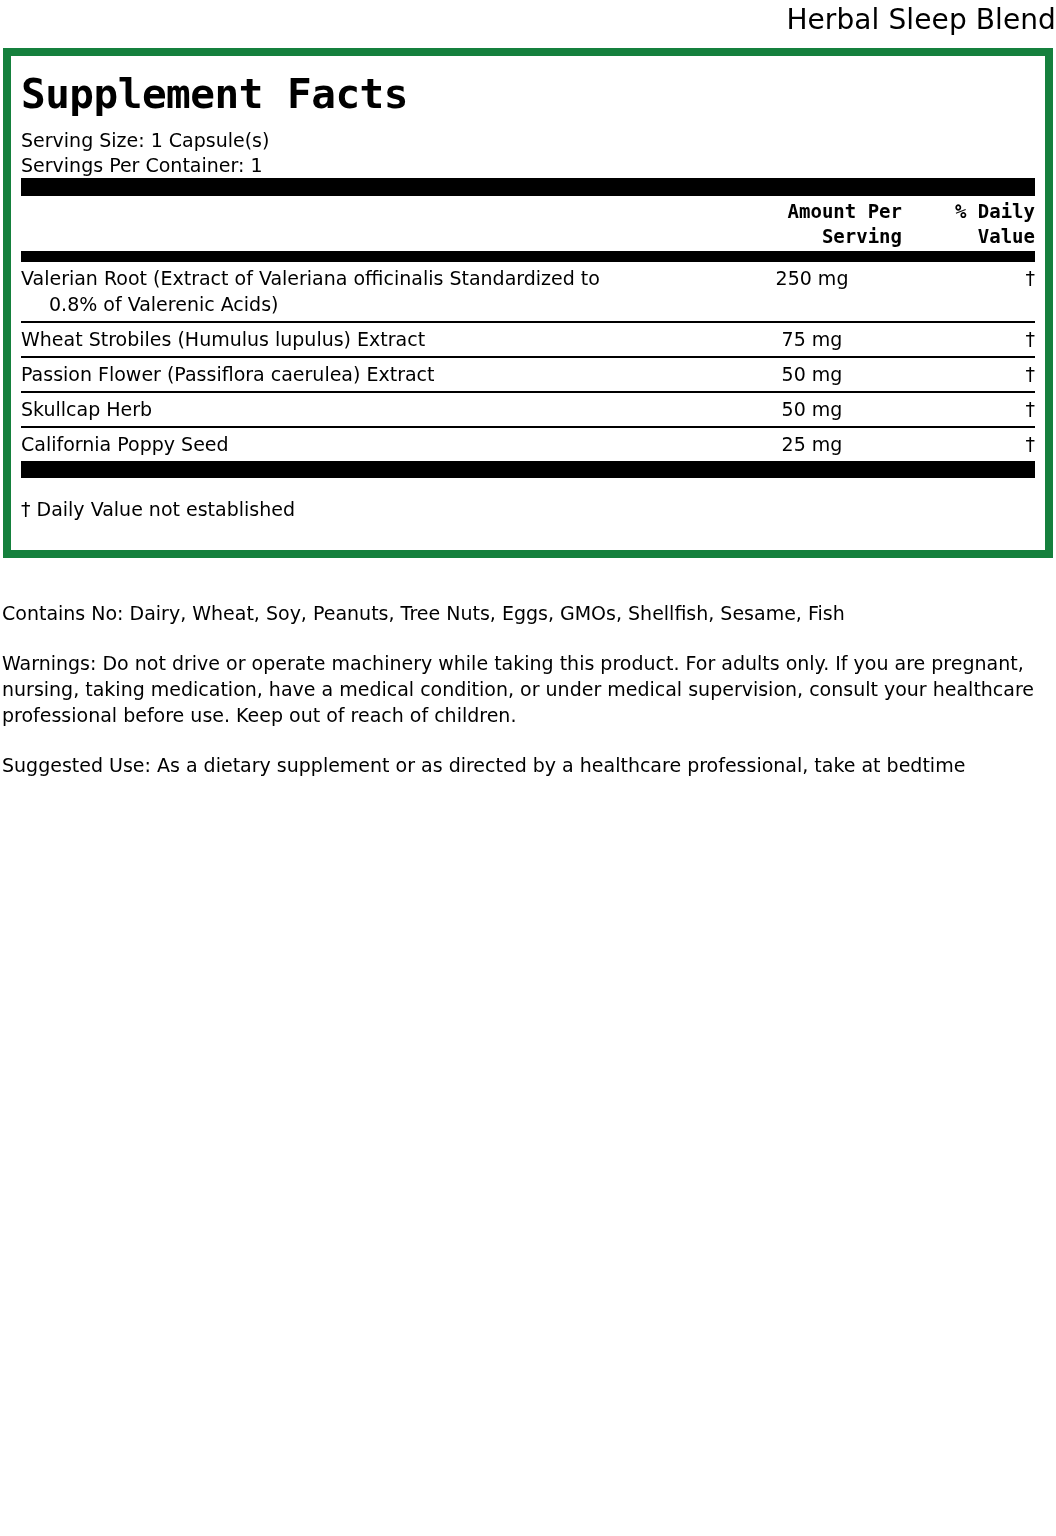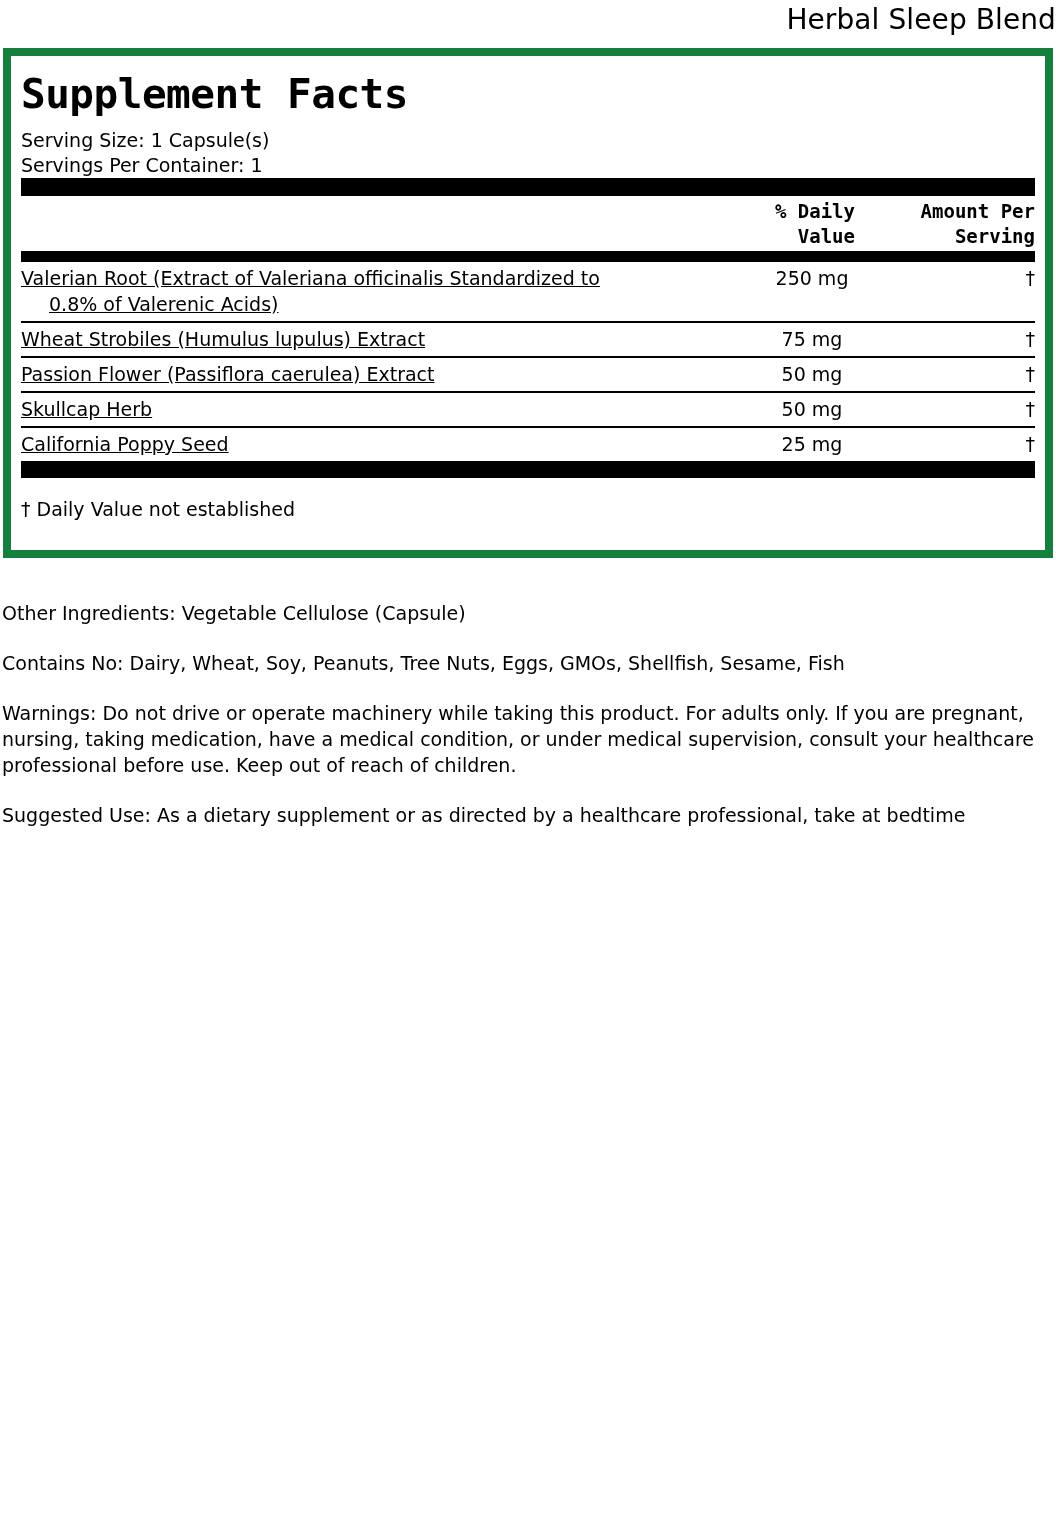--- a/index.html
+++ b/index.html
@@ -83,21 +83,21 @@
     font-size: 19px;
   }
   table.sf-table td {
     border-bottom: 2px solid #000;
     padding: 3px 0 4px 0;
     vertical-align: top;
     line-height: 26px;
   }
   table.sf-table tr:last-child td { border-bottom: none; }
 
-  td.cell-name   { text-align: left; text-decoration: underline; }
+  td.cell-name   { text-align: left; }
   td.cell-amount { width: 180px; text-align: center; white-space: nowrap; }
   td.cell-dv     { width: 133px; text-align: right; white-space: nowrap; }
 
   .name-cont { display: block; padding-left: 28px; }
 
   .sf-footnote {
     font-size: 19px;
     line-height: 26px;
     padding: 18px 0 28px 0;
   }
@@ -127,24 +127,24 @@
   <div class="sf-heading">Supplement Facts</div>
 
   <div class="sf-servings">
     <div>Serving Size: 1 Capsule(s)</div>
     <div>Servings Per Container: 1</div>
   </div>
 
   <div class="bar-thick"></div>
 
   <div class="sf-colheads">
+    <div class="colhead amount">Amount Per
+Serving</div>
     <div class="colhead dv">% Daily
 Value</div>
-    <div class="colhead amount">Amount Per
-Serving</div>
   </div>
 
   <div class="bar-medium"></div>
 
   <table class="sf-table">
     <tbody>
       <tr>
         <td class="cell-name">
           <span>Valerian Root (Extract of Valeriana officinalis Standardized to</span>
           <span class="name-cont">0.8% of Valerenic Acids)</span>
@@ -183,17 +183,16 @@
     </tbody>
   </table>
 
   <div class="bar-bottom"></div>
 
   <div class="sf-footnote">† Daily Value not established</div>
 
 </div>
 
 <div class="below">
-  <p>Other Ingredients: Vegetable Cellulose (Capsule)</p>
   <p>Contains No: Dairy, Wheat, Soy, Peanuts, Tree Nuts, Eggs, GMOs, Shellfish, Sesame, Fish</p>
   <p>Warnings: Do not drive or operate machinery while taking this product. For adults only. If you are pregnant, nursing, taking medication, have a medical condition, or under medical supervision, consult your healthcare professional before use. Keep out of reach of children.</p>
   <p>Suggested Use: As a dietary supplement or as directed by a healthcare professional, take at bedtime</p>
 </div>
 
 </body></html>

